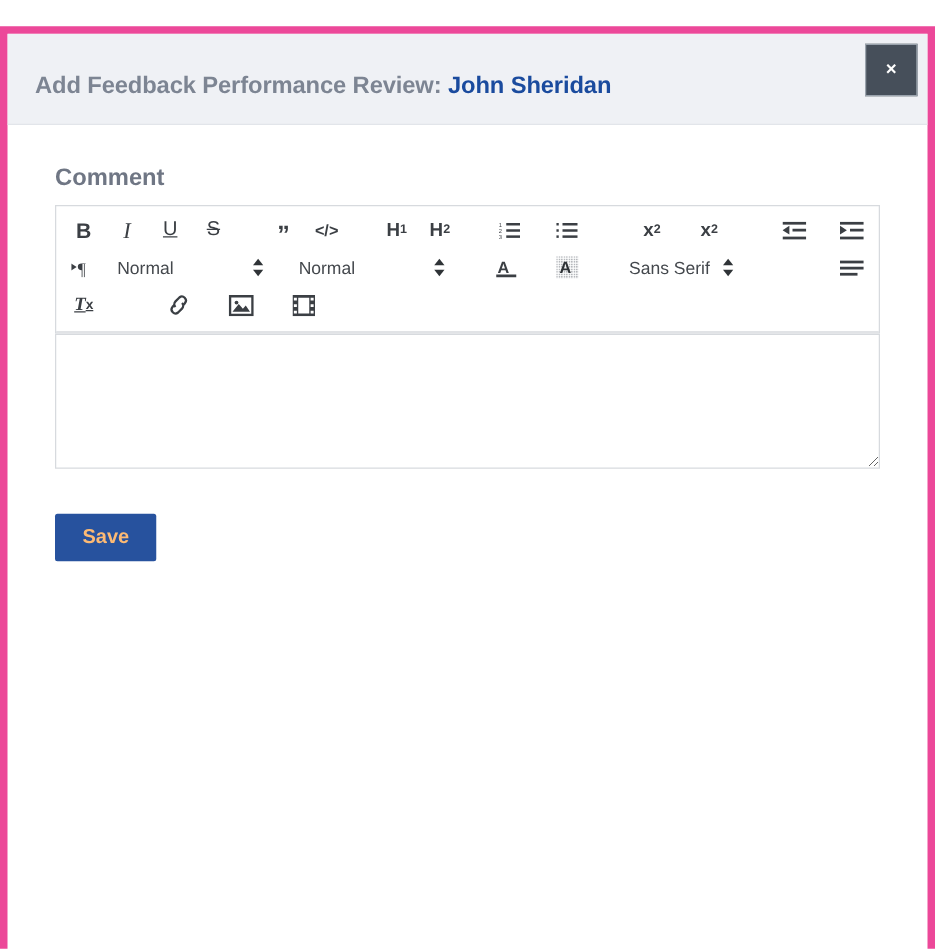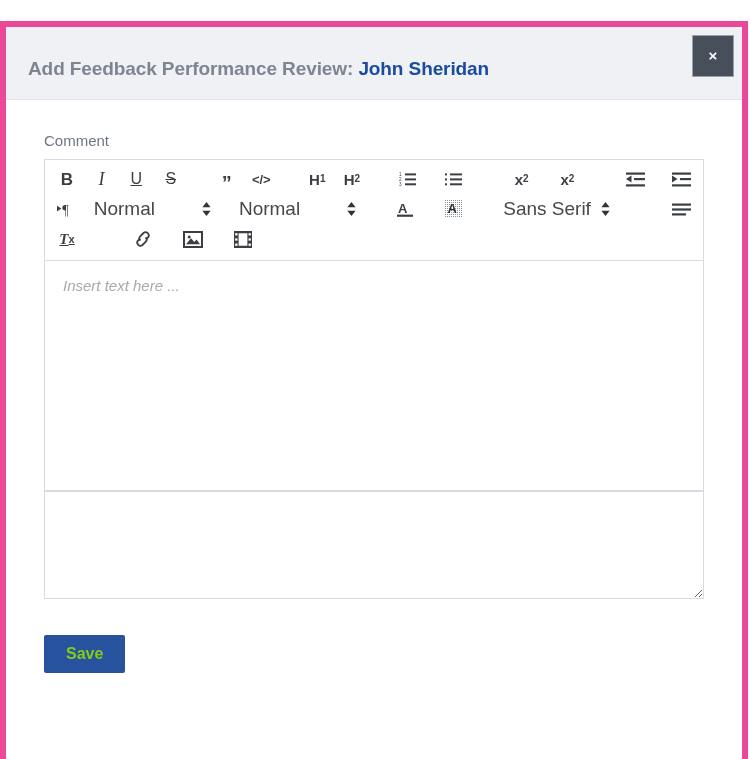--- a/index.html
+++ b/index.html
@@ -64,22 +64,22 @@
     user-select: none;
   }
 
   
   .dialog-body {
     position: relative;
     padding: 0 38px;
   }
 
   .field-label {
-    font-size: 15px;
-    font-weight: normal;
+    font-size: 19px;
+    font-weight: bold;
     color: #6f7684;
     margin: 0;
   }
 
   #comment-label-wrap { padding-top: 32px; padding-bottom: 10px; }
   #actions-label-wrap { padding-top: 27px; padding-bottom: 9px; }
 
   
   .editor {
     border: 1px solid #d7dade;
@@ -130,21 +130,21 @@
                   text-decoration: none; font-weight: bold; }
 
   .tb-select {
     display: inline-flex;
     align-items: center;
     cursor: pointer;
     user-select: none;
     color: #44484d;
   }
   .tb-select .sel-text {
-    font-size: 19px;
+    font-size: 14px;
     white-space: nowrap;
   }
   .tb-select .sel-arrows {
     margin-left: 10px;
     font-size: 9px;
     line-height: 8px;
     display: inline-block;
     color: #2f3337;
   }
   .sel-w1 { width: 124px; justify-content: space-between; }
@@ -180,21 +180,21 @@
     padding: 6px 8px;
     resize: vertical;
     outline: none;
   }
 
   
   .save-row { padding-top: 36px; }
   .save-button {
     display: inline-block;
     background: #27529e;
-    color: #84cc16;
+    color: #fdba74;
     font-size: 16px;
     font-weight: bold;
     border: none;
     border-radius: 2px;
     padding: 0 22px;
     height: 38px;
     line-height: 38px;
     cursor: pointer;
     font-family: "Liberation Sans", sans-serif;
   }
@@ -388,23 +388,20 @@
               <rect x="14.5" y="2.2" width="2.4" height="2.2" fill="#ffffff"></rect>
               <rect x="14.5" y="7.4" width="2.4" height="2.2" fill="#ffffff"></rect>
               <rect x="14.5" y="12.6" width="2.4" height="2.2" fill="#ffffff"></rect>
               <rect x="5.8" y="7.4" width="6.4" height="2.2" fill="#ffffff"></rect>
             </svg>
           </span>
         </div>
 
       </div>
 
-      <div class="editor-area">
-        <span class="editor-placeholder">Insert text here ...</span>
-      </div>
     </div>
 
 
     <textarea class="actions-textarea" placeholder="" style=""></textarea>
 
     <div class="save-row">
       <button class="save-button">Save</button>
     </div>
 
   </div>

